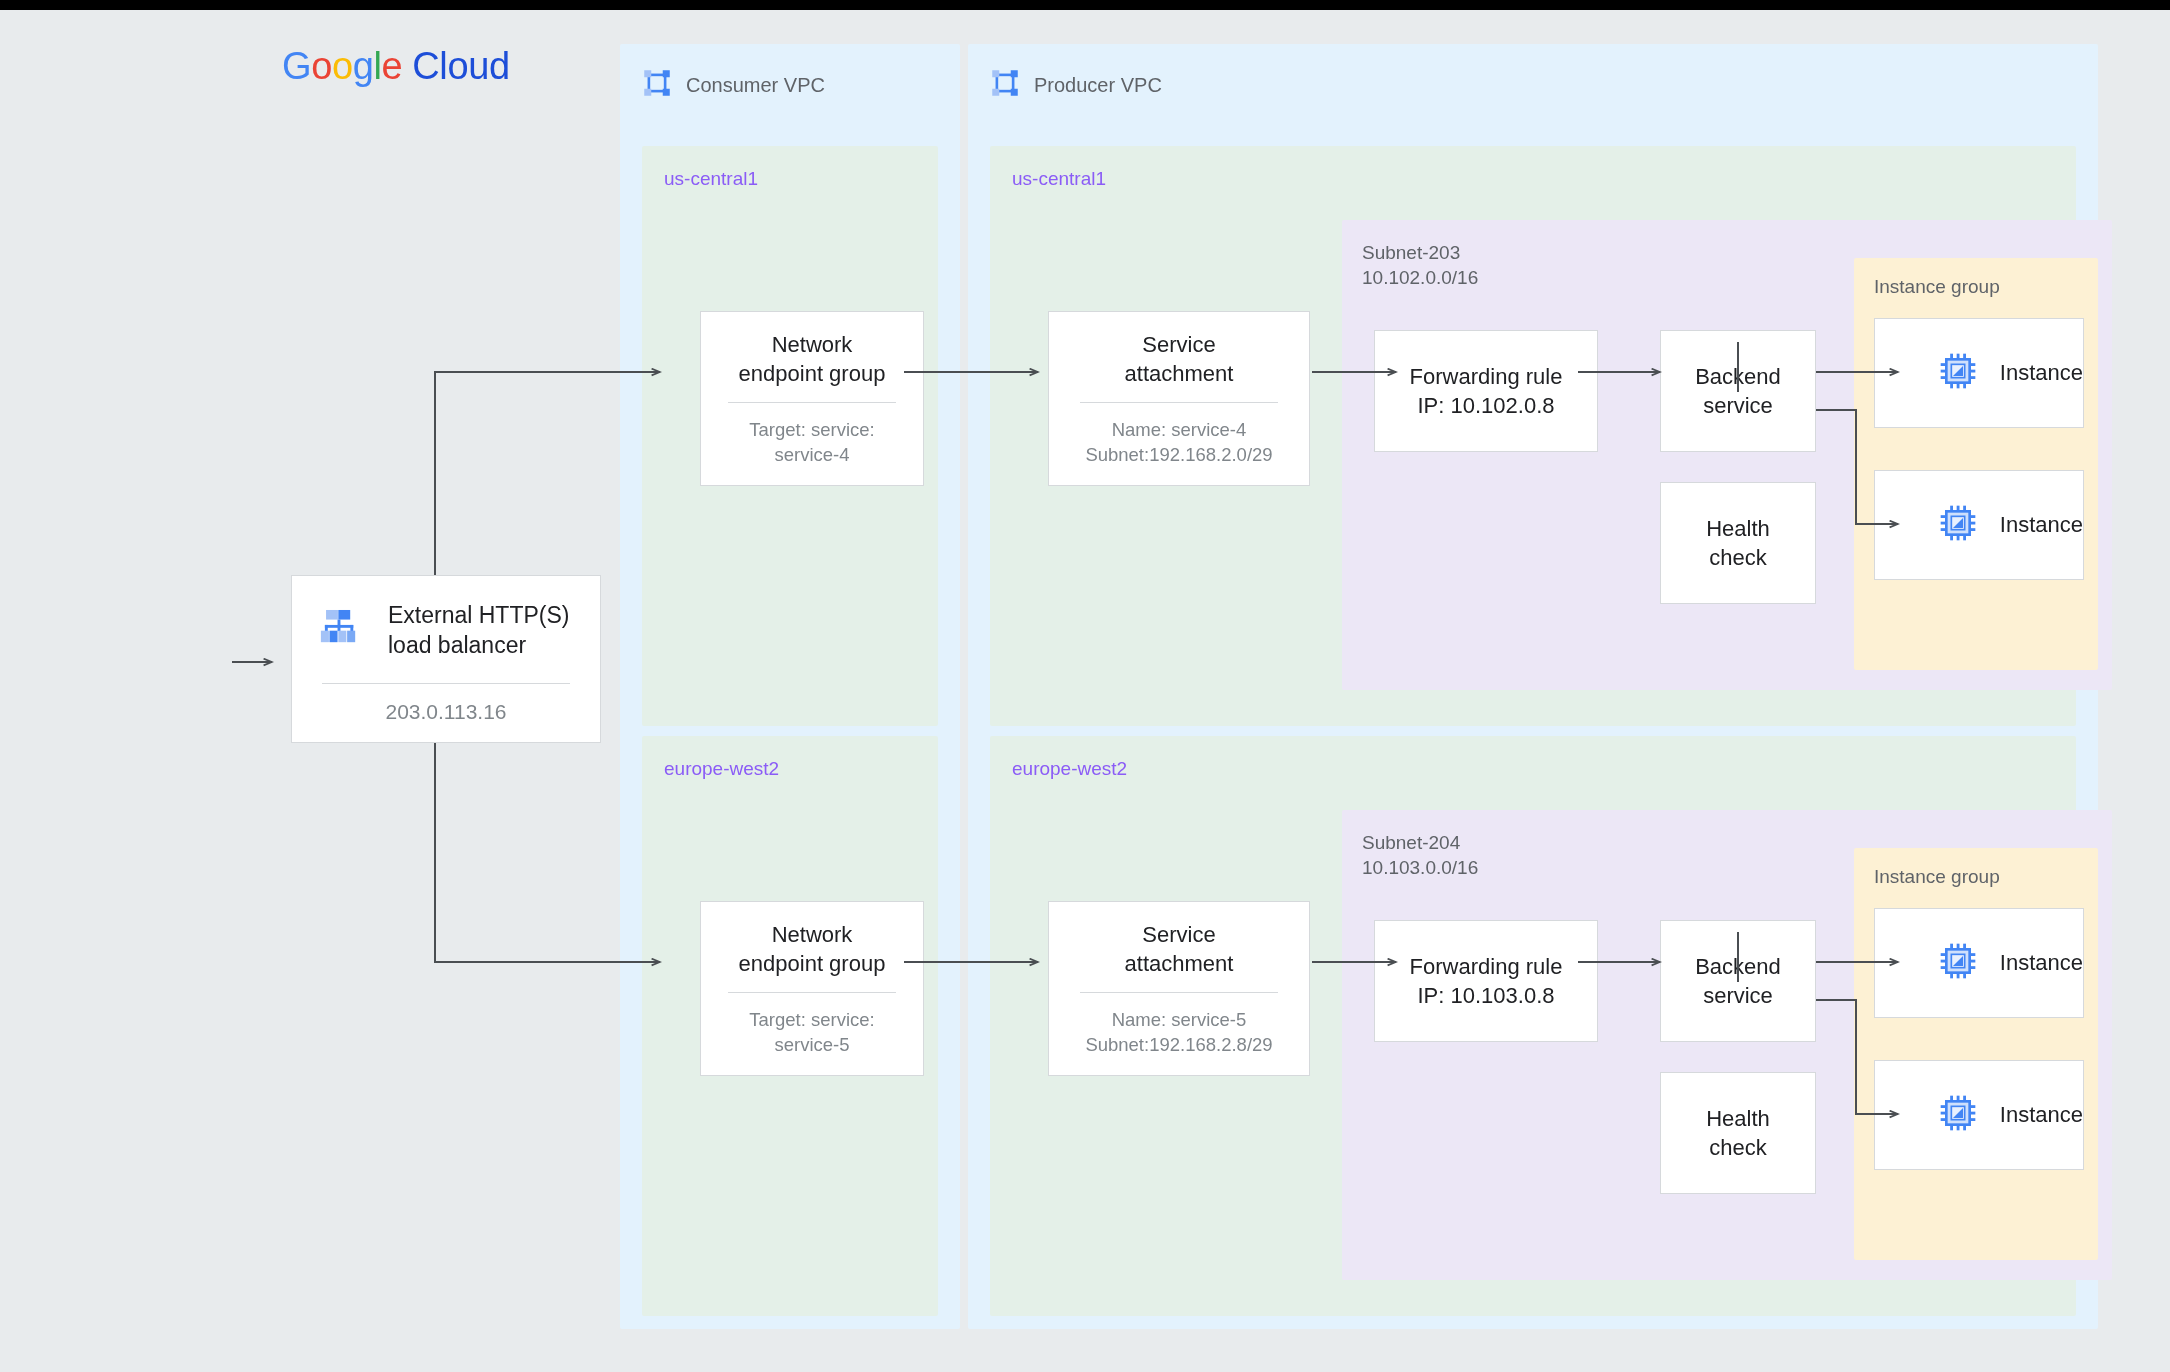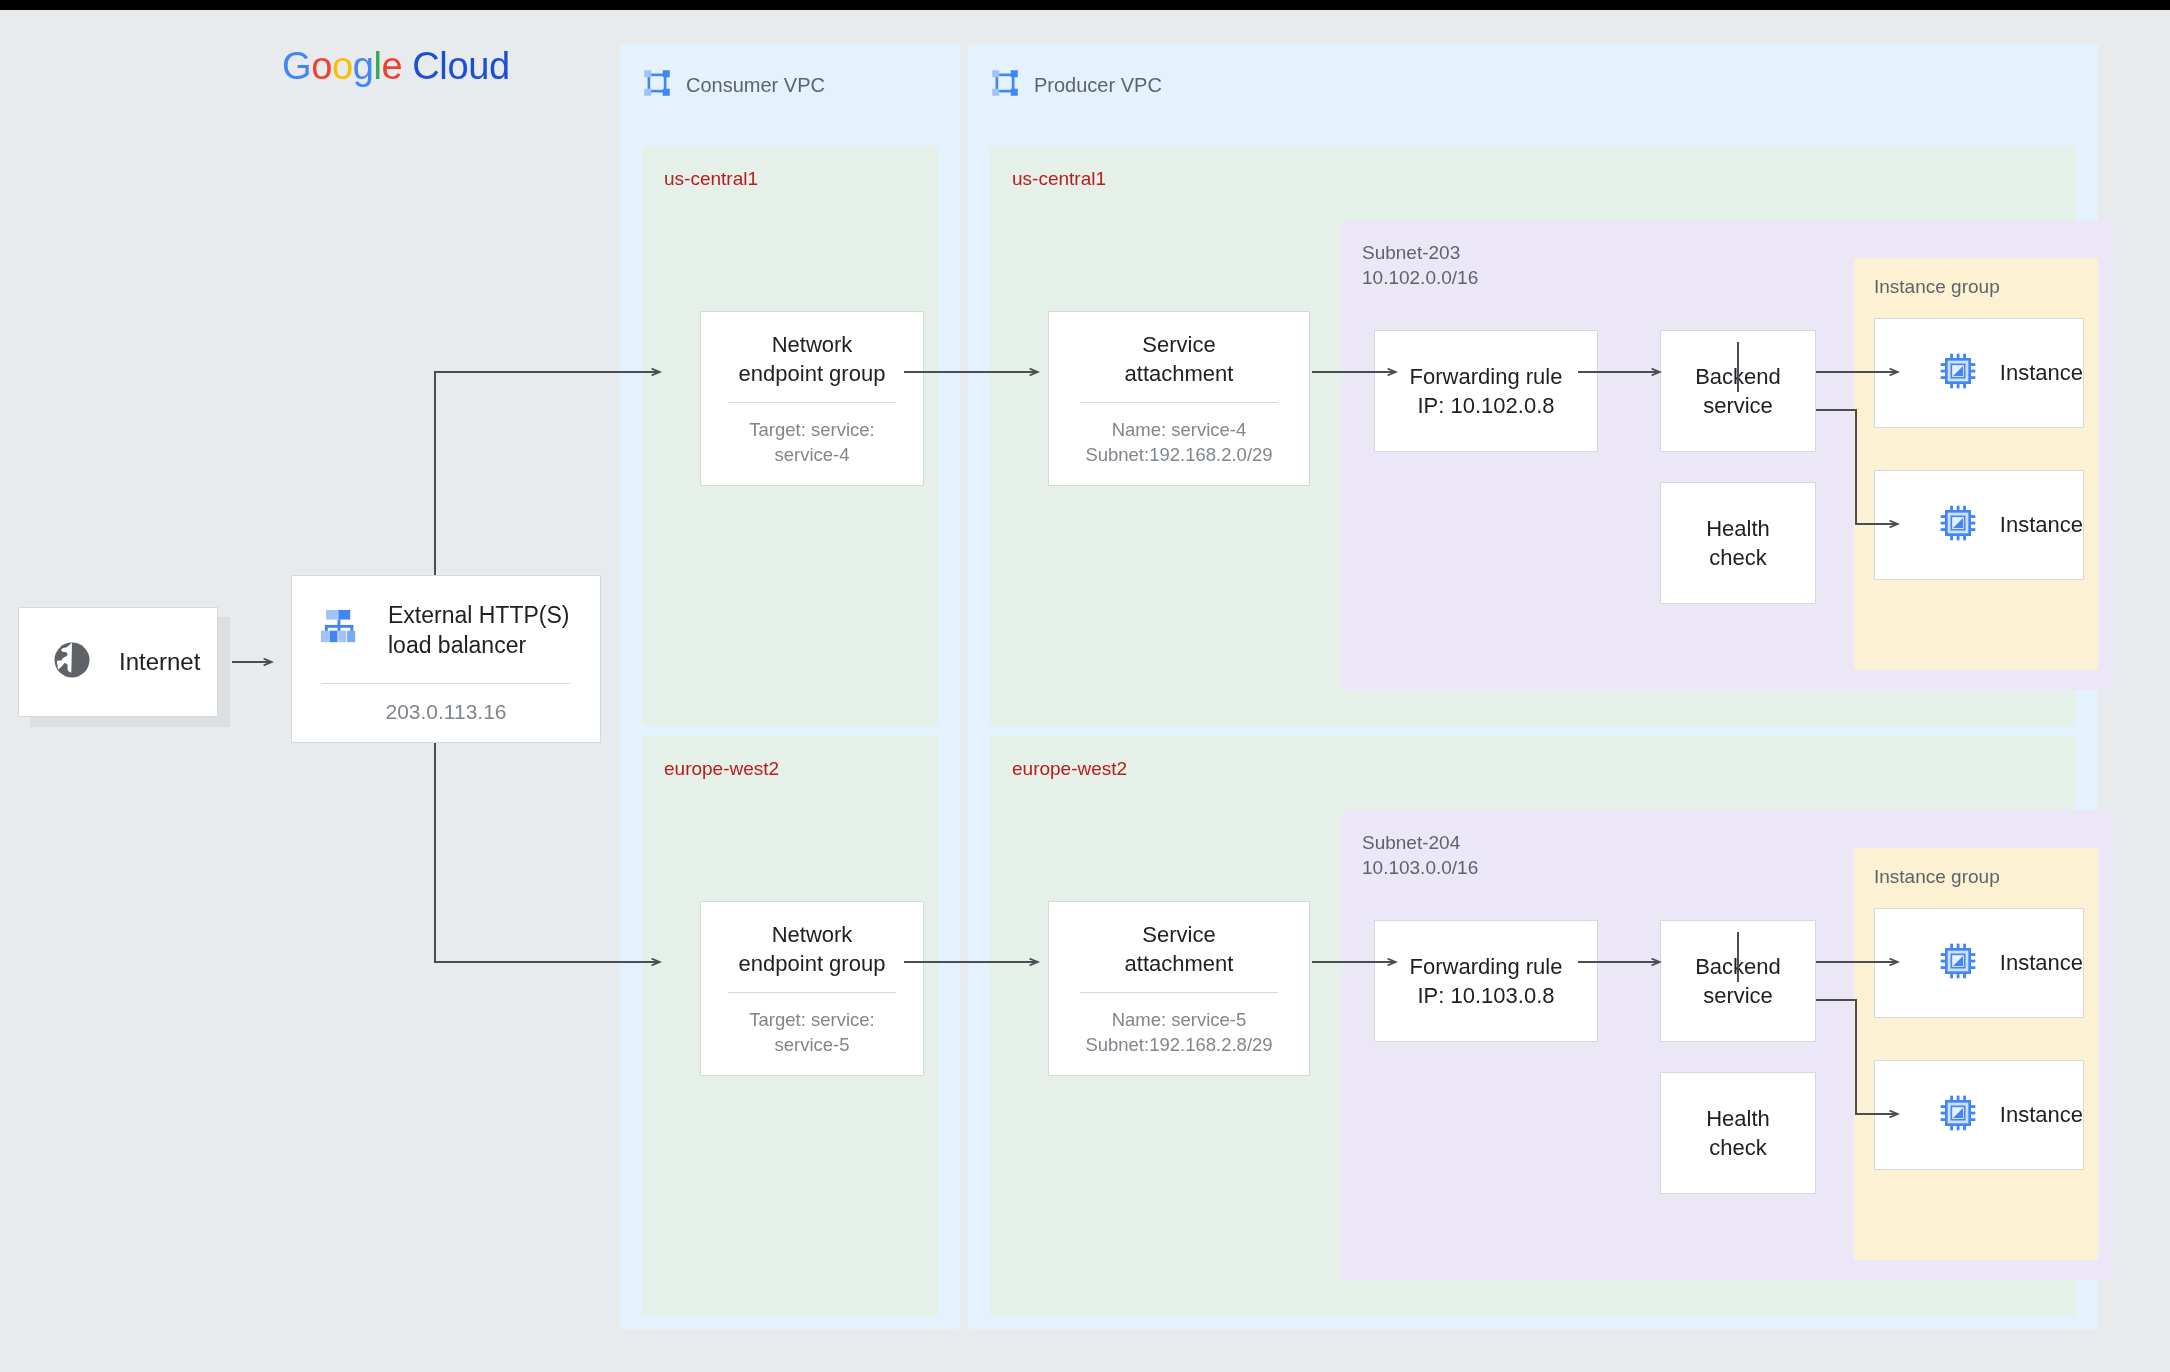--- a/index.html
+++ b/index.html
@@ -18,21 +18,21 @@
   .gclogo span{font-weight:400;}
   .gc-b{color:#4285F4;} .gc-r{color:#EA4335;} .gc-y{color:#FBBC05;} .gc-g{color:#34A853;}
   .gc-word{color:#1d4ed8;}
 
   
   .vpc{position:absolute;background:#e3f2fd;border-radius:2px;}
   .vpc-head{position:absolute;left:22px;top:24px;display:flex;align-items:center;gap:14px;}
   .vpc-title{color:#5f6368;font-size:20px;}
 
   .region{position:absolute;background:#e4f0e8;border-radius:2px;}
-  .region-label{position:absolute;left:22px;top:22px;color:#b91c1c;font-size:19px;}
+  .region-label{position:absolute;left:22px;top:22px;color:#8b5cf6;font-size:19px;}
 
   .subnet{position:absolute;background:#ece7f6;border-radius:2px;}
   .subnet-label{position:absolute;left:20px;top:20px;color:#5f6368;font-size:19px;line-height:1.32;}
 
   .igroup{position:absolute;background:#fdf1d4;border-radius:2px;}
   .igroup-label{position:absolute;left:20px;top:18px;color:#5f6368;font-size:19px;}
 
   
   .card{position:absolute;background:#fff;border:1px solid #d6d9dc;box-sizing:border-box;
         display:flex;flex-direction:column;align-items:center;justify-content:center;}
@@ -314,30 +314,20 @@
                 <rect x="19.2" y="15.1" width="3.2" height="1.7" fill="#4285F4"></rect>
               </svg>
             </span>
             <span class="lbl">Instance</span>
           </div>
         </div>
       </div>
     </div>
   </div>
 
-  <div class="shadowbox" style="left:18px;top:597px;width:200px;height:110px;">
-    <span>
-      <svg width="42" height="42" viewBox="0 0 24 24">
-        <circle cx="12" cy="12" r="10" fill="#5f6368"></circle>
-        <path d="M12 2.2c-1.6 1.0-2.0 2.3-3.4 2.6-1.3 .3-2.1 .1-2.6 1.1-.5 1.0 .6 1.6 1.7 1.5 1.2-.1 2.0 .6 1.6 1.7-.4 1.1-1.7 1.1-2.6 1.9-.9 .8-.4 2.2 .5 2.6 1.0 .4 1.9 .2 2.2 1.2 .3 1.0-.2 1.9 .2 2.9 .3 .8 1.2 1.3 2.0 1.5" fill="#fff"></path>
-        <path d="M4.0 17.4c1.3-.9 2.6-2.1 3.4-3.4 .5-.9 .2-1.9-.8-1.9-1.1 0-2.3 .5-3.3 .2" fill="#fff"></path>
-      </svg>
-    </span>
-    <span class="lbl">Internet</span>
-  </div>
 
   <div class="lbcard" style="left:291px;top:565px;width:310px;height:168px;">
     <div class="lbrow">
       <span>
         <svg width="46" height="46" viewBox="0 0 24 24">
           <rect x="4.2" y="2.6" width="6.2" height="5.0" fill="#a3c2f7"></rect>
           <rect x="10.6" y="2.6" width="6.2" height="5.0" fill="#4285F4"></rect>
           <rect x="10.2" y="7.6" width="1.5" height="3.0" fill="#4285F4"></rect>
           <rect x="3.6" y="10.4" width="14.8" height="1.5" fill="#4285F4"></rect>
           <rect x="3.6" y="10.4" width="1.5" height="3.2" fill="#4285F4"></rect>

